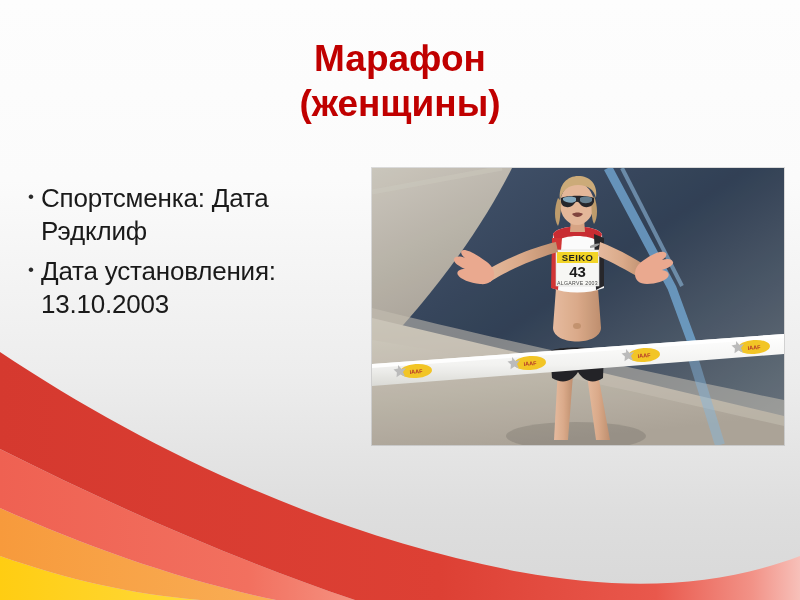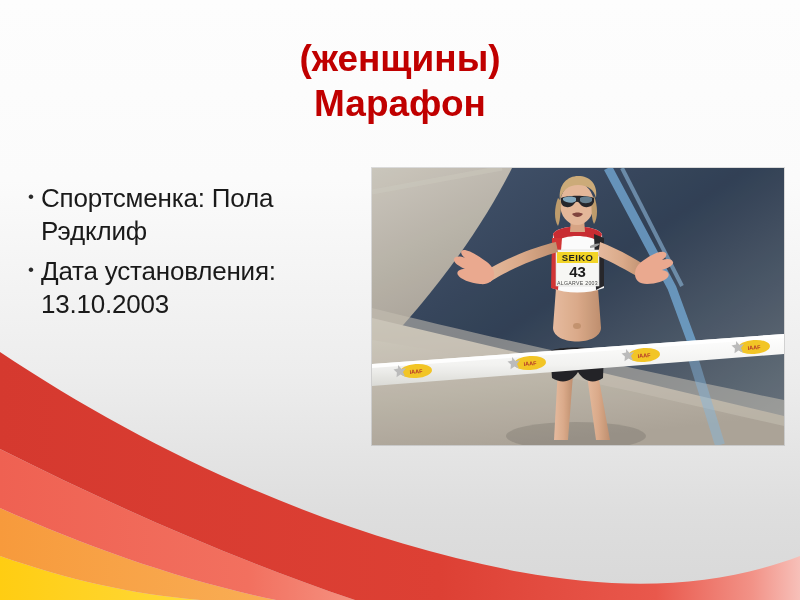--- a/index.html
+++ b/index.html
@@ -129,28 +129,28 @@
     <path fill="url(#salmonFade)" d="M0,449 C110,504 225,556 355,600 L276,600 C180,580 90,548 0,508 Z"></path>
 
     <path fill="url(#redFade)" d="M0,352
              C150,452 330,536 520,572
              C630,592 720,586 800,556
              L800,600 L355,600
              C225,556 110,504 0,449 Z"></path>
   </svg>
 
   <div class="title-block">
+    <span class="title-line">Марафон</span>
     <span class="title-line">(женщины)</span>
-    <span class="title-line">Марафон</span>
   </div>
 
   <div class="bullets">
     <div class="bullet-item">
       <span class="bullet-dot"></span>
-      <span class="bullet-text">Спортсменка: Пола Рэдклиф</span>
+      <span class="bullet-text">Спортсменка: Дата Рэдклиф</span>
     </div>
     <div class="bullet-item">
       <span class="bullet-dot"></span>
       <span class="bullet-text">Дата установления: 13.10.2003</span>
     </div>
   </div>
 
   <div class="photo">
     <svg width="412" height="277" viewBox="0 0 412 277">
       <defs>

